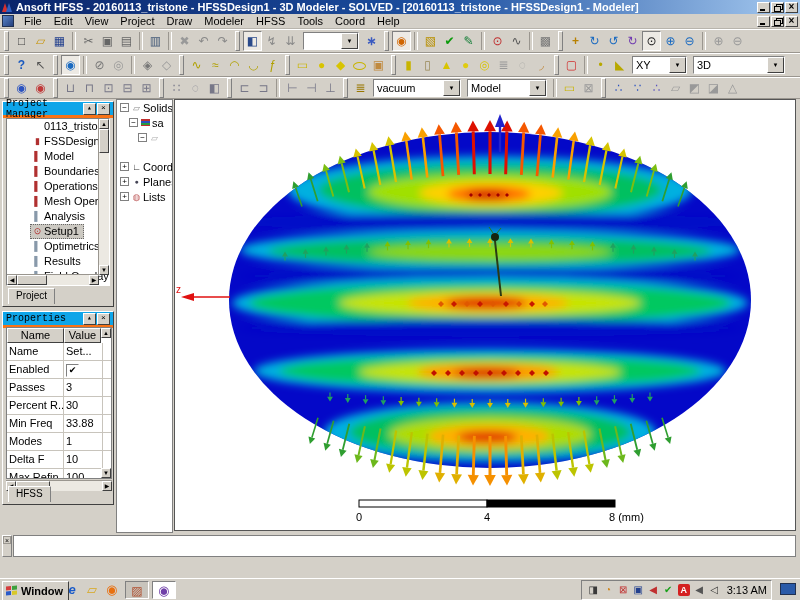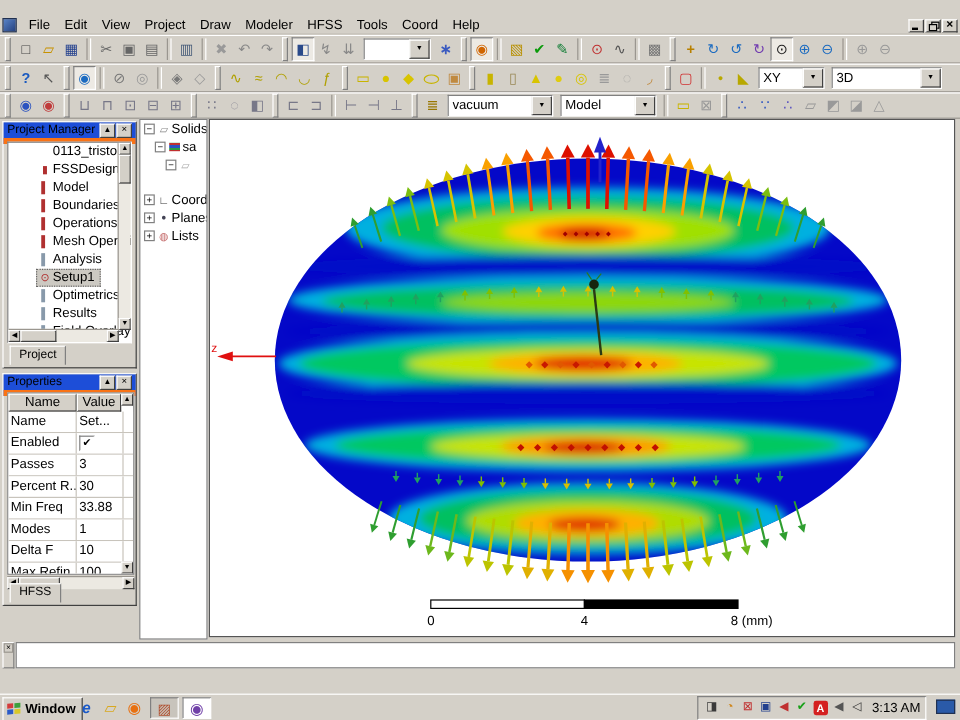--- a/index.html
+++ b/index.html
@@ -29,21 +29,21 @@
   .tbi.pressed{border:1px solid;border-color:#808080 #fff #fff #808080;background:#edeae4;width:17px;height:18px;line-height:18px;}
   .tbsep{display:inline-block;width:2px;height:18px;border-left:1px solid #9a968f;border-right:1px solid #fff;margin:0 3px;}
   .tbgrip{display:inline-block;width:3px;height:18px;border:1px solid;border-color:#fff #808080 #808080 #fff;margin:0 3px;}
   .ellip{position:relative;}
   .ellip::after{content:"";position:absolute;left:3px;top:7px;width:11px;height:6px;border:1px solid #c8b400;border-radius:50%;}
   .combo{display:inline-flex;height:18px;border:1px solid;border-color:#808080 #fff #fff #808080;background:#fff;align-items:center;font-size:11px;margin:0 3px;padding-left:3px;box-sizing:border-box;flex:none;}
   .cval{flex:1;white-space:nowrap;overflow:hidden;}
   .cb{width:15px;height:14px;margin-left:auto;background:#d4d0c8;border:1px solid;border-color:#fff #404040 #404040 #fff;font-size:6px;text-align:center;line-height:14px;flex:none;}
   
   .panel{background:#d4d0c8;border:1px solid;border-color:#fff #404040 #404040 #fff;box-sizing:border-box;}
-  .ptitle{height:13px;background:#1d4ed8;border-bottom:5px solid #f97316;font-size:10px;display:flex;align-items:center;padding:0 3px;}
+  .ptitle{height:13px;background:#0ea5e9;border-bottom:3px solid #f97316;font-size:10px;display:flex;align-items:center;padding:0 3px;font-family:Liberation Mono, monospace;}
   .ptitle .t{flex:1;}
   .pbtn{width:11px;height:10px;background:#d4d0c8;border:1px solid;border-color:#fff #404040 #404040 #fff;font-size:8px;line-height:8px;text-align:center;margin-left:1px;flex:none;}
   .pmbody{position:absolute;left:3px;right:3px;top:16px;bottom:20px;background:#fff;border:1px solid;border-color:#808080 #fff #fff #808080;overflow:hidden;padding-left:23px;}
   .pmrow{height:15px;line-height:15px;font-size:11px;white-space:nowrap;display:flex;align-items:center;padding-left:2px;}
   .pmrow.selected{background:#ccc9c2;outline:1px dotted #666;outline-offset:-1px;width:52px;}
   .pmico{width:11px;font-size:9px;margin-right:1px;flex:none;text-align:center;}
   .vsb{position:absolute;width:10px;background:#ece9e2;border-left:1px solid #9a968f;}
   .hsb{position:absolute;height:10px;background:#ece9e2;border-top:1px solid #9a968f;display:flex;}
   .sba{width:10px;height:10px;background:#d4d0c8;border:1px solid;border-color:#fff #404040 #404040 #fff;font-size:6px;line-height:8px;text-align:center;box-sizing:border-box;flex:none;}
   .sbthumb{background:#d4d0c8;border:1px solid;border-color:#fff #404040 #404040 #fff;box-sizing:border-box;}
@@ -91,20 +91,27 @@
   .trayicon{width:15px;text-align:center;font-size:10px;line-height:16px;}
   .trayicon.avira{background:#d42020;color:#fff;font-weight:bold;border-radius:2px;font-size:9px;line-height:12px;width:12px;height:12px;margin:0 2px;}
   #trayclock{font-size:11px;margin-left:5px;white-space:nowrap;}
   #deskico{right:4px;top:583px;width:16px;height:12px;background:#2a5aa8;border:1px solid #203050;box-sizing:border-box;}
 </style>
 </head>
 <body>
 
 <div id="screen">
 
+  <div id="titlebar" class="abs">
+    <span class="appico"></span>
+    <span class="ttext">Ansoft HFSS  - 20160113_tristone - HFSSDesign1 - 3D Modeler - SOLVED - [20160113_tristone - HFSSDesign1 - Modeler]</span>
+    <span class="wbtn min"></span>
+    <span class="wbtn restore"></span>
+    <span class="wbtn close"></span>
+  </div>
 
   <div id="menubar" class="abs">
     <span class="childico"></span>
     <span style="display:flex">
         <span class="mitem">File</span>
         <span class="mitem">Edit</span>
         <span class="mitem">View</span>
         <span class="mitem">Project</span>
         <span class="mitem">Draw</span>
         <span class="mitem">Modeler</span>

